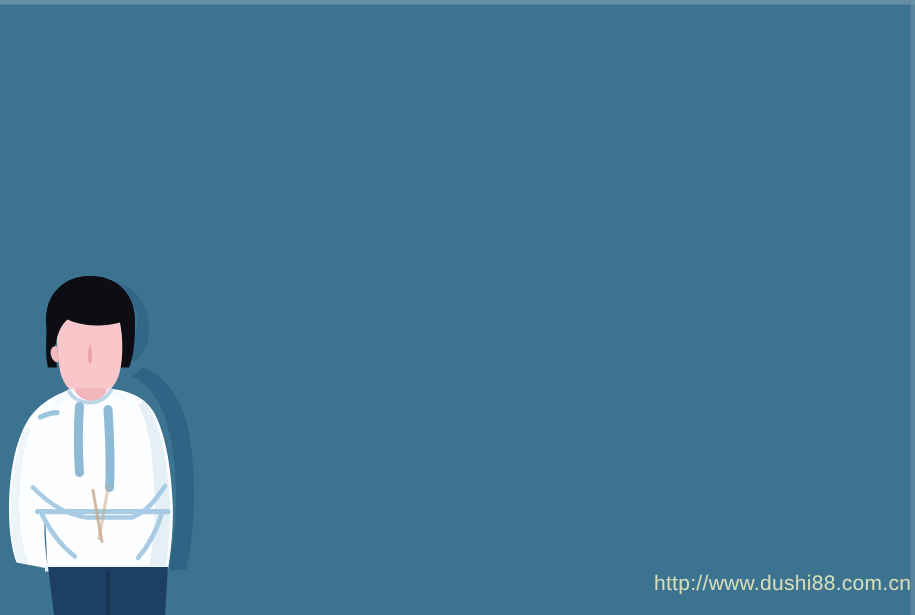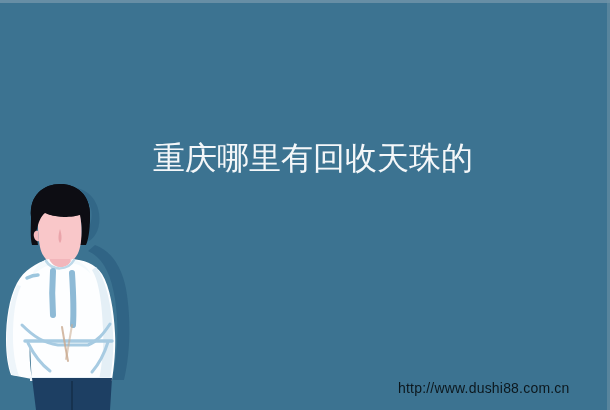--- a/index.html
+++ b/index.html
@@ -48,23 +48,23 @@
     font-size: 32px;
     line-height: 40px;
     letter-spacing: 0px;
     white-space: nowrap;
     font-family: "DejaVu Sans", "Liberation Sans", sans-serif;
   }
 
   
   #watermark {
     position: absolute;
-    left: 398px;
+    left: 436px;
     top: 379px;
-    color: #000000;
+    color: #fef9c3;
     opacity: .80;
     font-size: 14px;
     line-height: 18px;
     letter-spacing: .2px;
     white-space: nowrap;
     font-family: "Liberation Sans", sans-serif;
   }
 
   
   #figure {
@@ -163,17 +163,16 @@
       </g>
 
       <g>
         <path d="M32 203 L112 203 L110 235 L36 235 Z" fill="#1d3f63"></path>
         <path d="M72 206 L72 235" fill="none" stroke="#16324f" stroke-width="2"></path>
       </g>
 
     </svg>
   </div>
 
-  <div id="headline">重庆哪里有回收天珠的</div>
 
   <div id="watermark">http://www.dushi88.com.cn</div>
 
 </div>
 
 </body></html>

